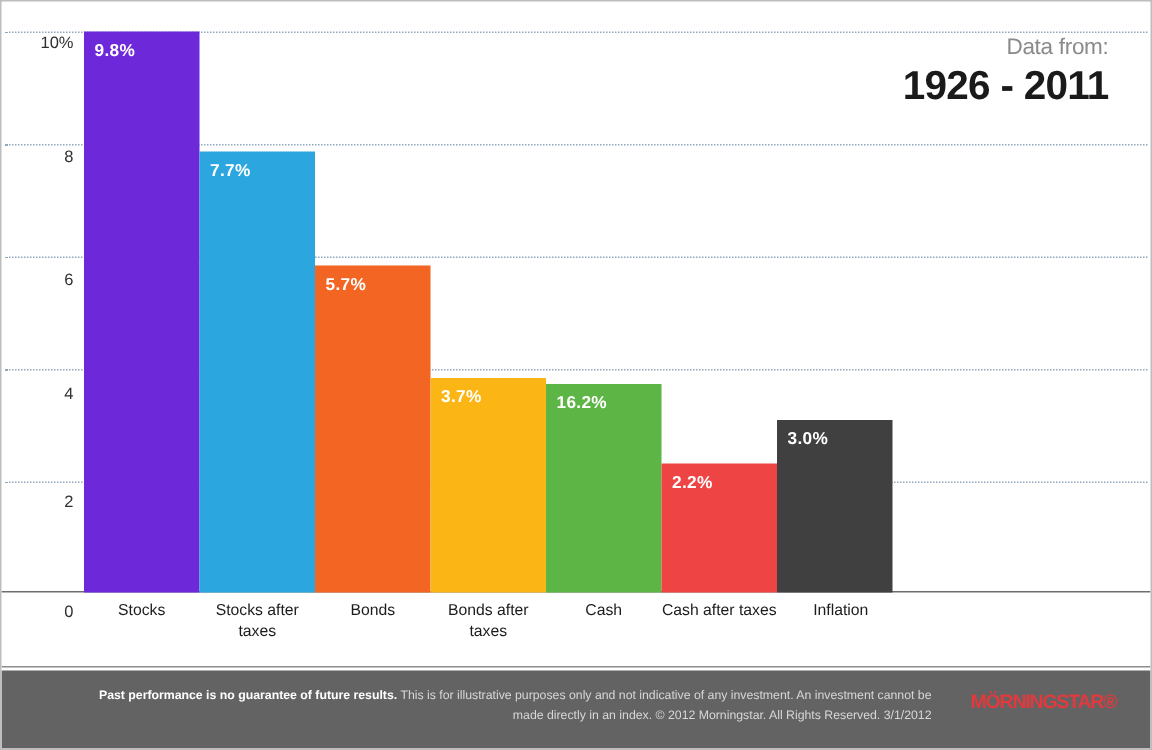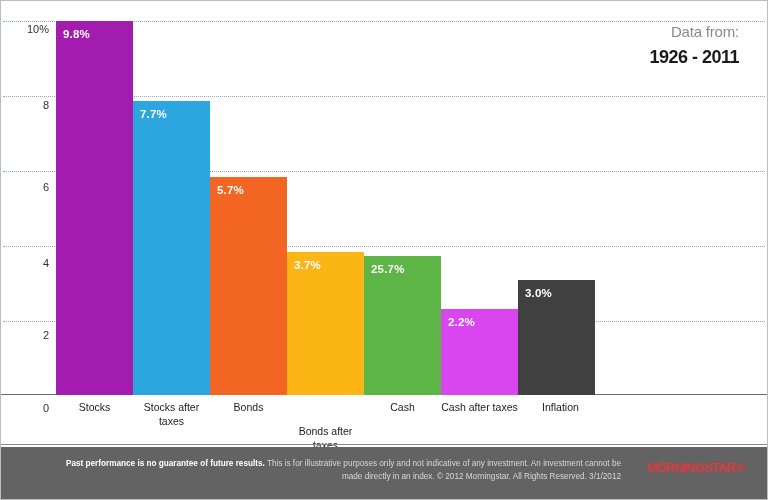--- a/index.html
+++ b/index.html
@@ -107,21 +107,21 @@
     top: 22px;
     text-align: right;
   }
   #data-from-label {
     font-size: 15px;
     color: #8a8a8a;
     line-height: 18px;
     letter-spacing: -0.2px;
   }
   #data-from-range {
-    font-size: 18px;
+    font-size: 27px;
     font-weight: bold;
     color: #1a1a1a;
     line-height: 30px;
     letter-spacing: -0.5px;
     margin-top: 1px;
   }
 
   
   #footer-divider {
     position: absolute;
@@ -196,21 +196,21 @@
     <div class="ytick-label" style="top:180px;">6</div>
     <div class="ytick-label" style="top:256px;">4</div>
     <div class="ytick-label" style="top:328px;">2</div>
     <div class="ytick-label" style="top:401px;">0</div>
 
     <div id="axis-baseline"></div>
 
     <div id="bars">
 
       <div class="bar-col" style="left:0px;width:77px;">
-        <div class="bar" style="height:374px;background:#a21caf;text-align:center;">
+        <div class="bar" style="height:374px;background:#6d28d9;text-align:center;">
           <span class="bar-value">9.8%</span>
         </div>
       </div>
 
       <div class="bar-col" style="left:77px;width:77px;">
         <div class="bar" style="height:294px;background:#2ca6df;">
           <span class="bar-value">7.7%</span>
         </div>
       </div>
 
@@ -221,44 +221,44 @@
       </div>
 
       <div class="bar-col" style="left:231px;width:77px;">
         <div class="bar" style="height:143px;background:#fbb615;">
           <span class="bar-value">3.7%</span>
         </div>
       </div>
 
       <div class="bar-col" style="left:308px;width:77px;">
         <div class="bar" style="height:139px;background:#5cb544;">
-          <span class="bar-value">25.7%</span>
+          <span class="bar-value">16.2%</span>
         </div>
       </div>
 
       <div class="bar-col" style="left:385px;width:77px;">
-        <div class="bar" style="height:86px;background:#d946ef;">
+        <div class="bar" style="height:86px;background:#ef4444;">
           <span class="bar-value">2.2%</span>
         </div>
       </div>
 
       <div class="bar-col" style="left:462px;width:77px;">
         <div class="bar" style="height:115px;background:#404040;">
           <span class="bar-value">3.0%</span>
         </div>
       </div>
 
     </div>
   </div>
 
   <div id="cat-labels">
     <div class="cat-label" style="left:0px;width:77px;">Stocks</div>
     <div class="cat-label" style="left:77px;width:77px;">Stocks after taxes</div>
     <div class="cat-label" style="left:154px;width:77px;">Bonds</div>
-    <div class="cat-label" style="left:231px;width:77px;margin-top:24px;">Bonds after taxes</div>
+    <div class="cat-label" style="left:231px;width:77px;">Bonds after taxes</div>
     <div class="cat-label" style="left:308px;width:77px;">Cash</div>
     <div class="cat-label" style="left:385px;width:77px;">Cash after taxes</div>
     <div class="cat-label" style="left:462px;width:85px;">Inflation</div>
   </div>
 
   <div id="header-block">
     <div id="data-from-label">Data from:</div>
     <div id="data-from-range">1926 - 2011</div>
   </div>
 

